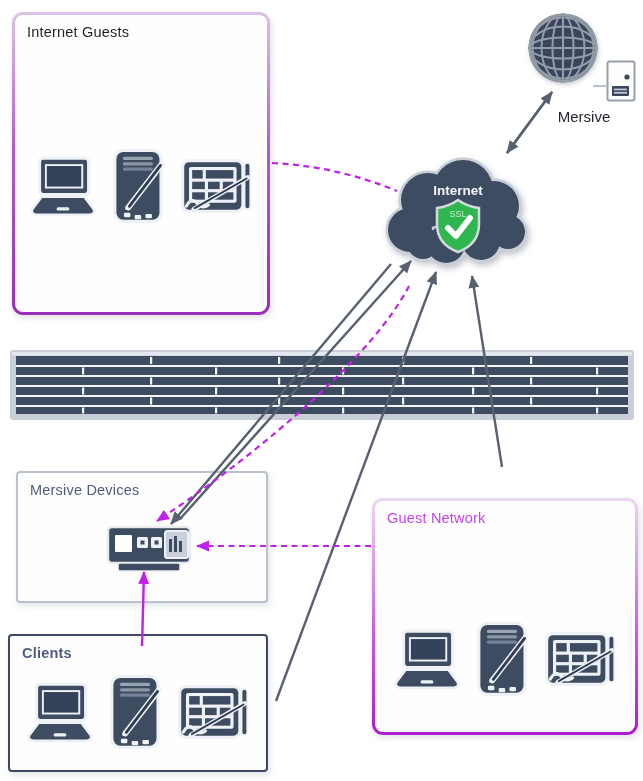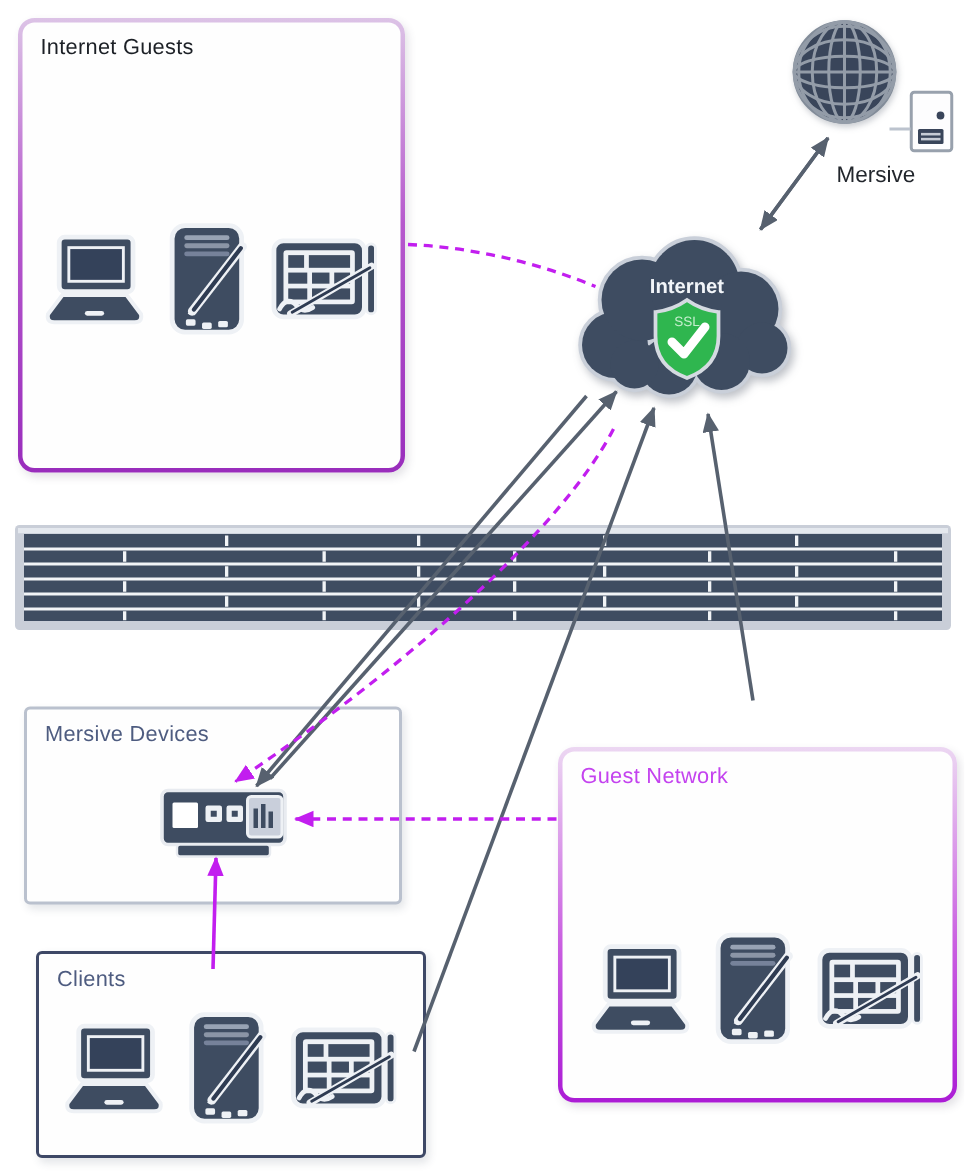--- a/index.html
+++ b/index.html
@@ -10,21 +10,21 @@
   .panel-inner{background:#fefefe;border-radius:8px;width:100%;height:100%;box-sizing:border-box;position:relative;}
   .gradbox{position:absolute;border-radius:11px;padding:3px;box-sizing:border-box;
     box-shadow:2px 3px 6px rgba(70,60,90,.15);}
   #box-internet-guests{left:12px;top:12px;width:258px;height:303px;
     background:linear-gradient(180deg,#dcc3e6 0%,#b659cd 45%,#992dbc 100%);}
   #box-guest-network{left:372px;top:482px;width:266px;height:237px;
     background:linear-gradient(180deg,#ecd7f2 0%,#ca60e1 55%,#ab1cd5 100%);margin-top:16px;}
   .plainbox{position:absolute;background:#fefefe;border-radius:4px;box-sizing:border-box;
     box-shadow:2px 3px 6px rgba(60,70,90,.14);}
   #box-mersive-devices{left:16px;top:471px;width:252px;height:132px;border:2px solid #bac1ce;}
-  #box-clients{left:24px;top:634px;width:260px;height:138px;border:2px solid #3e4866;}
+  #box-clients{left:8px;top:634px;width:260px;height:138px;border:2px solid #3e4866;font-weight:bold;}
   .box-title{position:absolute;left:12px;top:9px;font-size:14.5px;letter-spacing:.2px;}
   .t-dark{color:#1c2026;}
   .t-slate{color:#4e5c80;}
   .t-magenta{color:#c443ef;}
   .dev-row{position:absolute;left:0;right:0;display:flex;justify-content:center;align-items:center;gap:13px;}
   #box-internet-guests .dev-row{top:133px;}
   #box-clients .dev-row{top:38px;}
   #box-guest-network .dev-row{top:120px;}
   .icon-laptop{width:70px;height:62px;}
   .icon-pda{width:56px;height:78px;}

